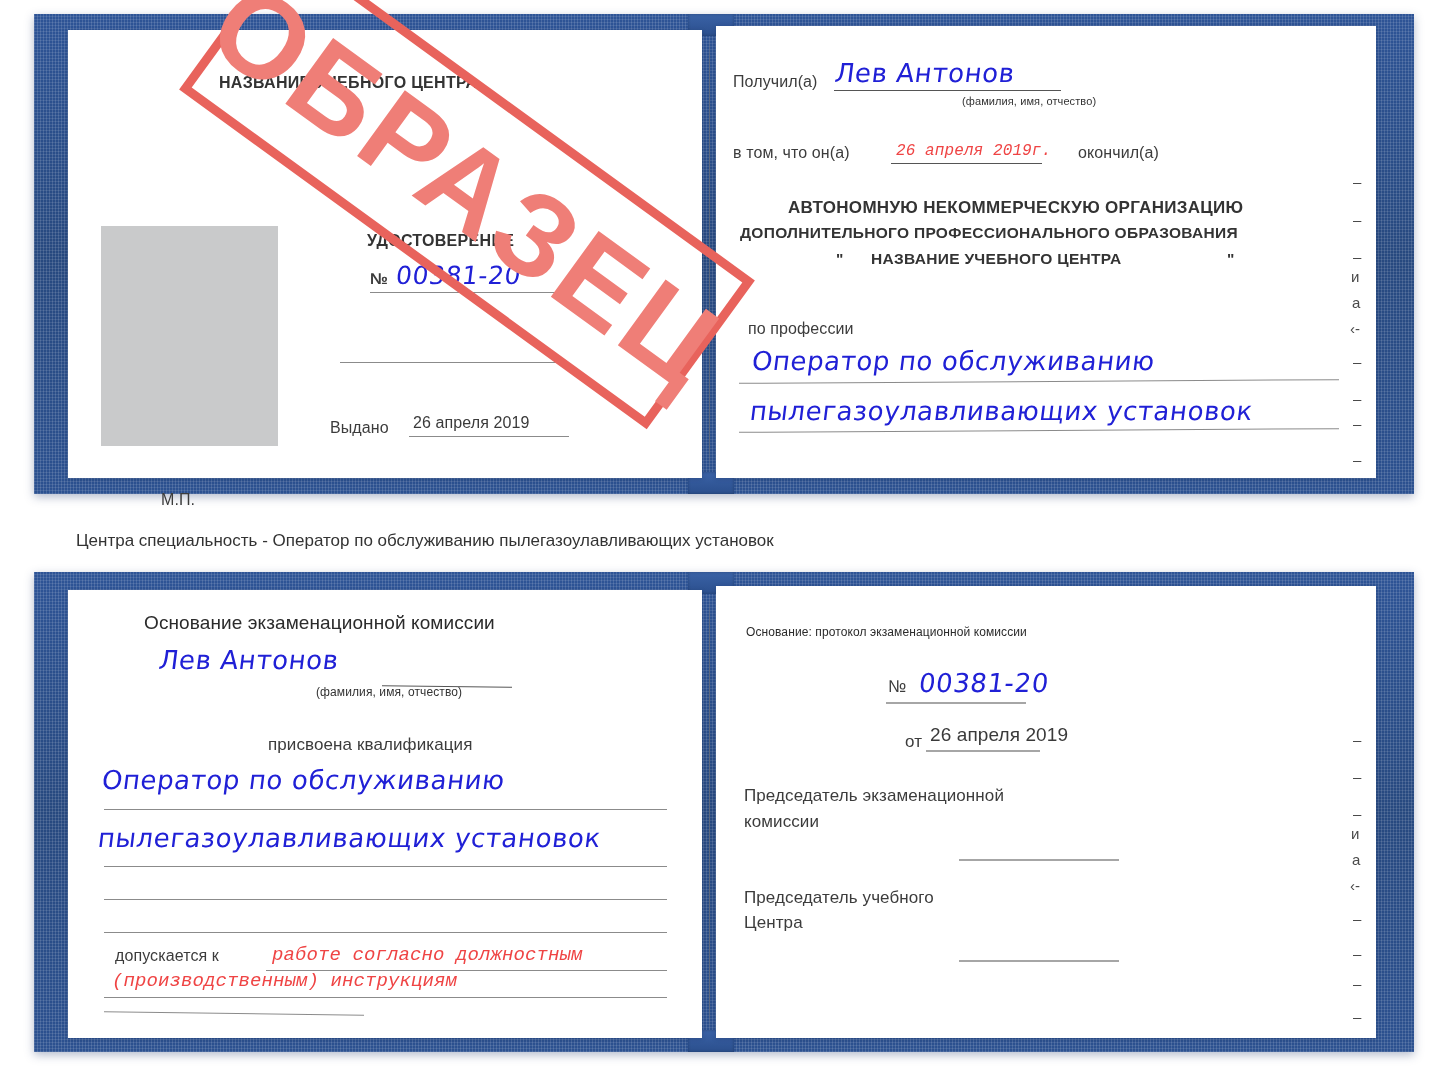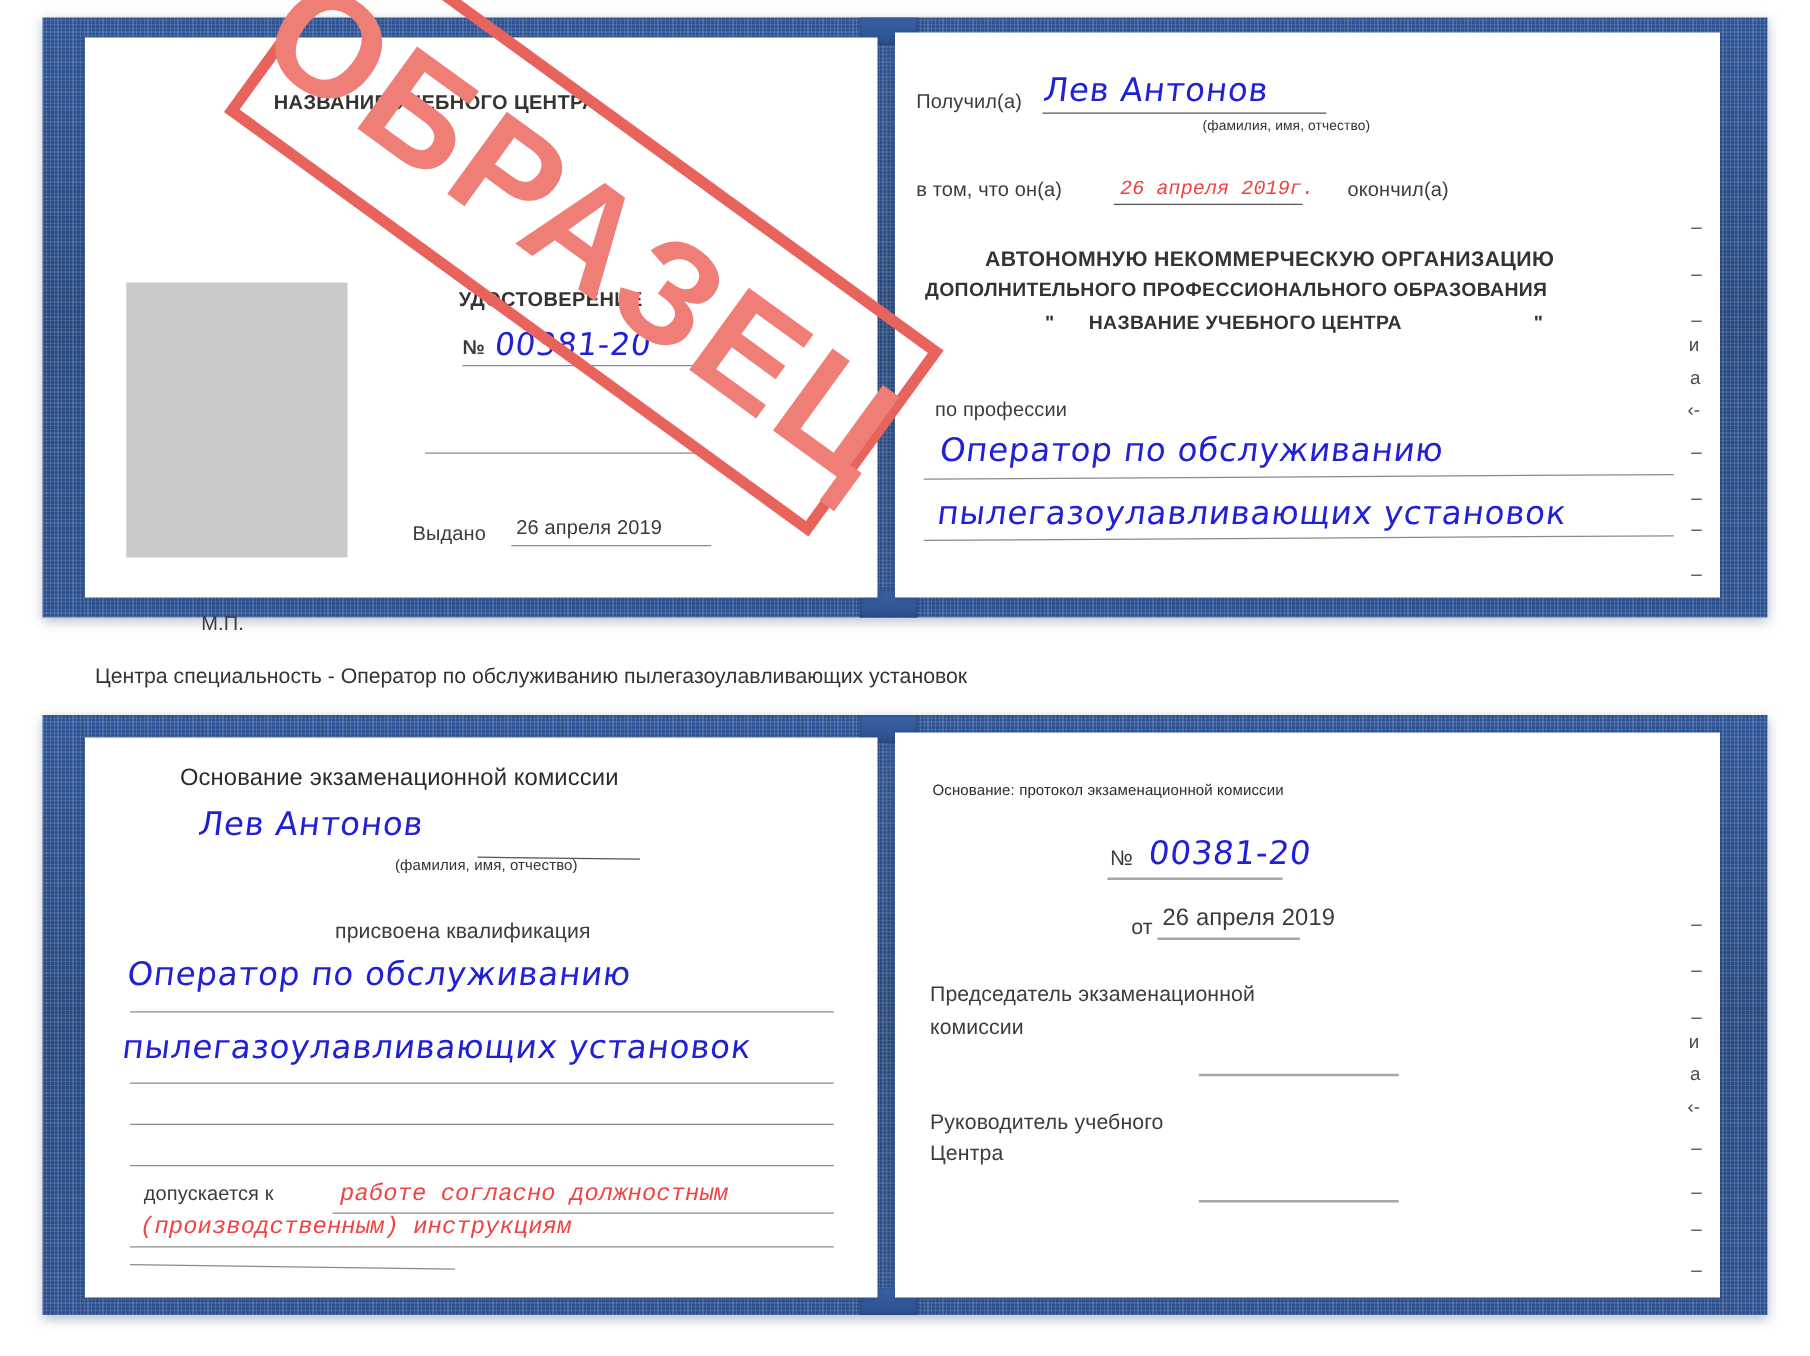--- a/index.html
+++ b/index.html
@@ -164,21 +164,21 @@
 <div class="rule thin" style="left:886px;top:702px;width:140px;height:2px;background:#a6a6a6;"></div>
 
 <div class="t" style="left:905px;top:732px;font-size:17px;">от</div>
 <div class="t" style="left:930px;top:724px;font-size:19px;color:#3a3a3a;">26 апреля 2019</div>
 <div class="rule thin" style="left:926px;top:750px;width:114px;height:2px;background:#a6a6a6;"></div>
 
 <div class="t" style="left:744px;top:786px;font-size:17px;">Председатель экзаменационной</div>
 <div class="t" style="left:744px;top:812px;font-size:17px;">комиссии</div>
 <div class="rule thin" style="left:959px;top:859px;width:160px;height:2px;background:#a6a6a6;"></div>
 
-<div class="t" style="left:744px;top:888px;font-size:17px;">Руководитель учебного</div>
+<div class="t" style="left:744px;top:888px;font-size:17px;">Председатель учебного</div>
 <div class="t" style="left:744px;top:913px;font-size:17px;">Центра</div>
 <div class="rule thin" style="left:959px;top:960px;width:160px;height:2px;background:#a6a6a6;"></div>
 
 <div>
   <div class="frag" style="left:1353px;top:731px;">–</div>
   <div class="frag" style="left:1353px;top:768px;">–</div>
   <div class="frag" style="left:1353px;top:805px;">–</div>
   <div class="frag" style="left:1351px;top:825px;">и</div>
   <div class="frag" style="left:1352px;top:851px;">а</div>
   <div class="frag" style="left:1350px;top:877px;">‹-</div>

